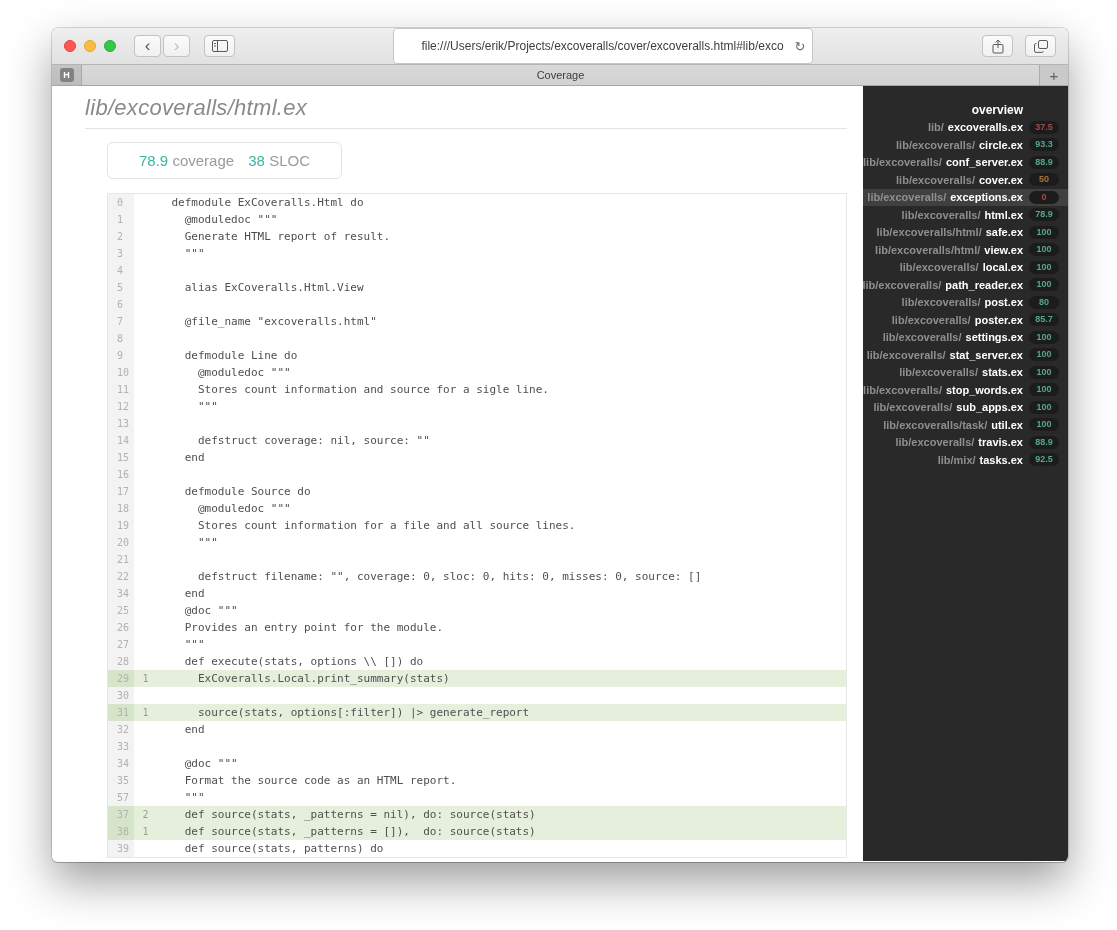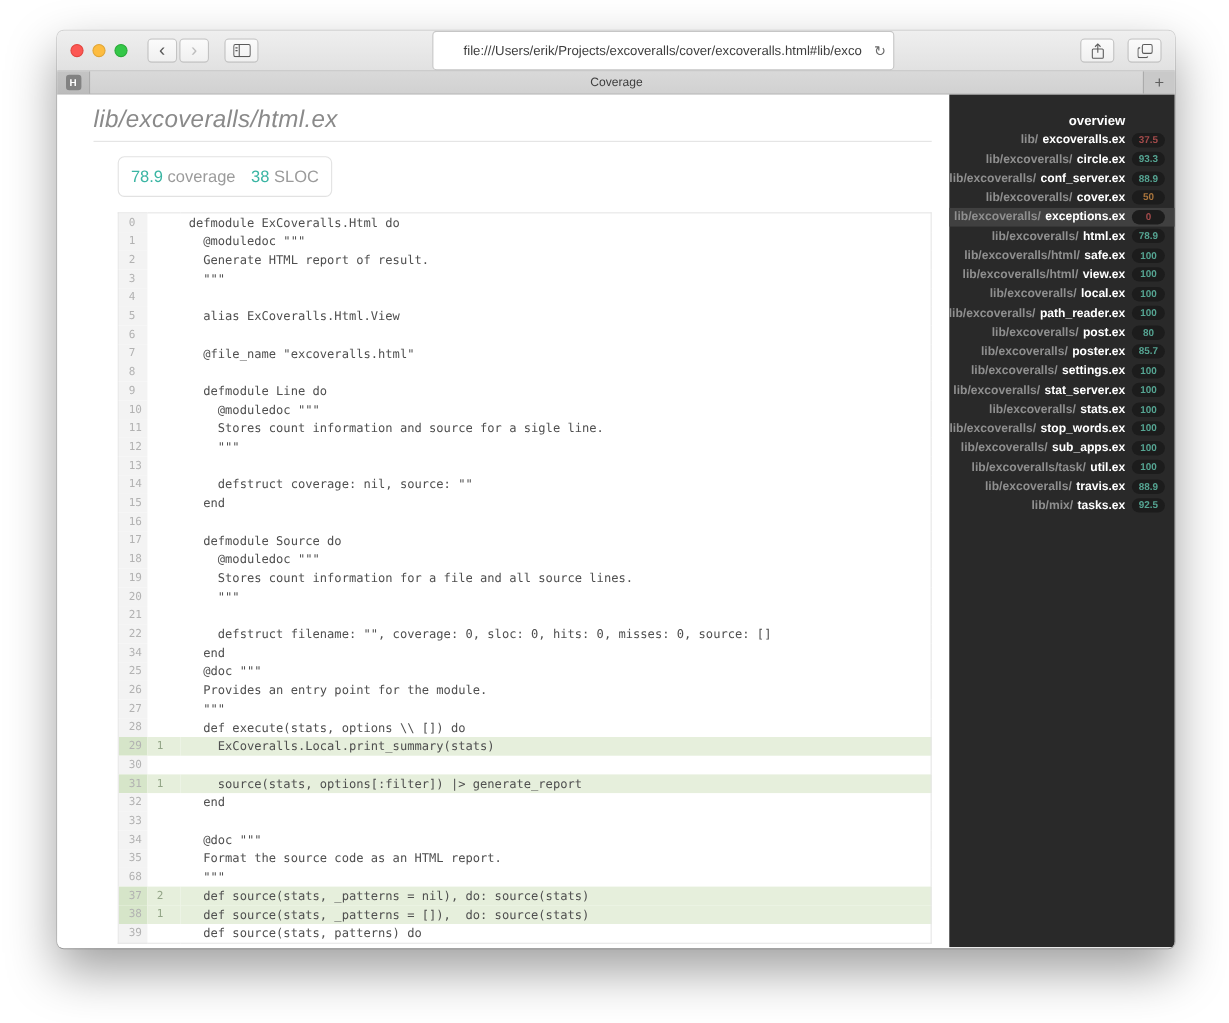--- a/index.html
+++ b/index.html
@@ -75,21 +75,21 @@
 
   
   .content { display:flex; height:calc(100% - 59px); background:#fff; }
   .main { flex:1; overflow:hidden; }
 
   .page-title { margin:9px 16px 0 33px; font-size:22px; font-weight:300; color:#8a8a8a; letter-spacing:.3px;font-style:italic; }
   .title-rule { border:0; border-top:1px solid #e3e3e3; margin:7px 16px 0 33px; }
 
   .stats-badge {
     display:inline-block; margin:13px 0 0 55px;
-    border:1px solid #e2e2e2; border-radius:6px; padding:9px 11px;
+    border:1px solid #e2e2e2; border-radius:6px; padding:9px 31px;
     font-size:15px; background:#fff;
   }
   .stat-val { color:#3ab5a3; }
   .stat-label { color:#9b9b9b; }
   .stat-gap { display:inline-block; width:10px; }
 
   table.code-table {
     margin:14px 16px 0 55px; width:calc(100% - 71px);
     border-collapse:collapse; border:1px solid #e6e6e6;
     font-family:"DejaVu Sans Mono",monospace; font-size:11px; color:#4f4f4f;
@@ -363,21 +363,21 @@
               <td class="num">34</td>
               <td class="hits"></td>
               <td class="codecell">  @doc """</td>
             </tr>
             <tr>
               <td class="num">35</td>
               <td class="hits"></td>
               <td class="codecell">  Format the source code as an HTML report.</td>
             </tr>
             <tr>
-              <td class="num">68</td>
+              <td class="num">57</td>
               <td class="hits"></td>
               <td class="codecell">  """</td>
             </tr>
             <tr class="covered">
               <td class="num">37</td>
               <td class="hits">2</td>
               <td class="codecell">  def source(stats, _patterns = nil), do: source(stats)</td>
             </tr>
             <tr class="covered">
               <td class="num">38</td>

